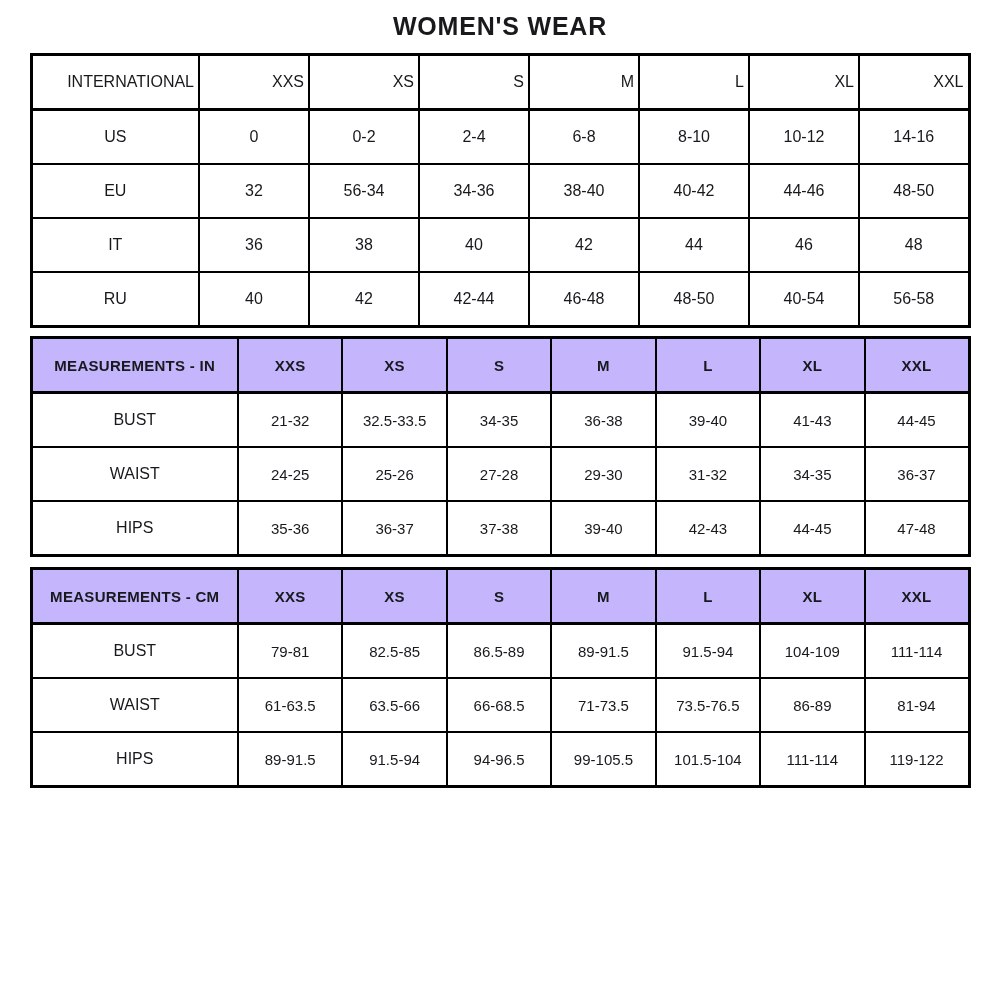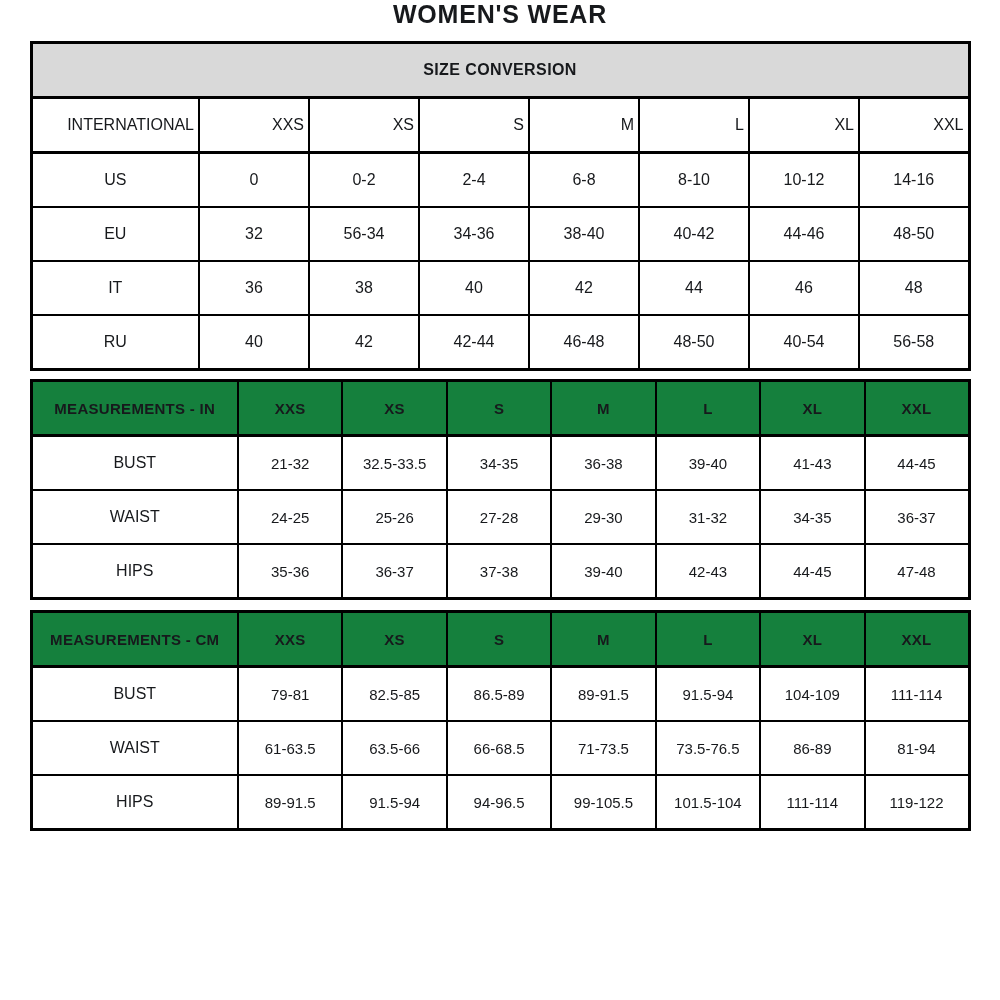--- a/index.html
+++ b/index.html
@@ -7,20 +7,21 @@
     padding: 0;
     background: #ffffff;
     width: 1000px;
     height: 1000px;
     font-family: "Liberation Sans", sans-serif;
     color: #17191c;
   }
   .page {
     width: 941px;
     margin: 0 auto;
+    padding-top: 12px;
   }
   .page-title {
     text-align: center;
     font-size: 25px;
     font-weight: bold;
     letter-spacing: 0.8px;
     margin: 0 0 12px 0;
   }
   table {
     width: 941px;
@@ -52,44 +53,41 @@
     font-weight: normal;
     border-bottom: 3px solid #000;
     text-align: right;
   }
   #size-table .label-col { width: 168px; }
   
   .m-table { margin-bottom: 10px; }
   .m-table .label-col { width: 207px; }
   .m-table td { height: 52px; }
   .m-table .header-row td {
-    background: #15803d;
+    background: #c4b5fd;
     font-weight: bold;
     font-size: 15px;
     letter-spacing: 0.3px;
     border-bottom: 3px solid #000;
   }
   .m-table .row-label { font-size: 16px; }
   .m-table .data-cell { font-size: 15px; }
 </style>
 </head>
 <body>
 
 <div class="page">
   <h1 class="page-title">WOMEN'S WEAR</h1>
 
   <table id="size-table">
     <colgroup>
         <col class="label-col">
         <col span="7">
       </colgroup>
   <tbody>
-        <tr>
-          <td colspan="8" class="banner">SIZE CONVERSION</td>
-        </tr>
         <tr class="header-row">
           <td>INTERNATIONAL</td>
           <td>XXS</td>
           <td>XS</td>
           <td>S</td>
           <td>M</td>
           <td>L</td>
           <td>XL</td>
           <td>XXL</td>
         </tr>

